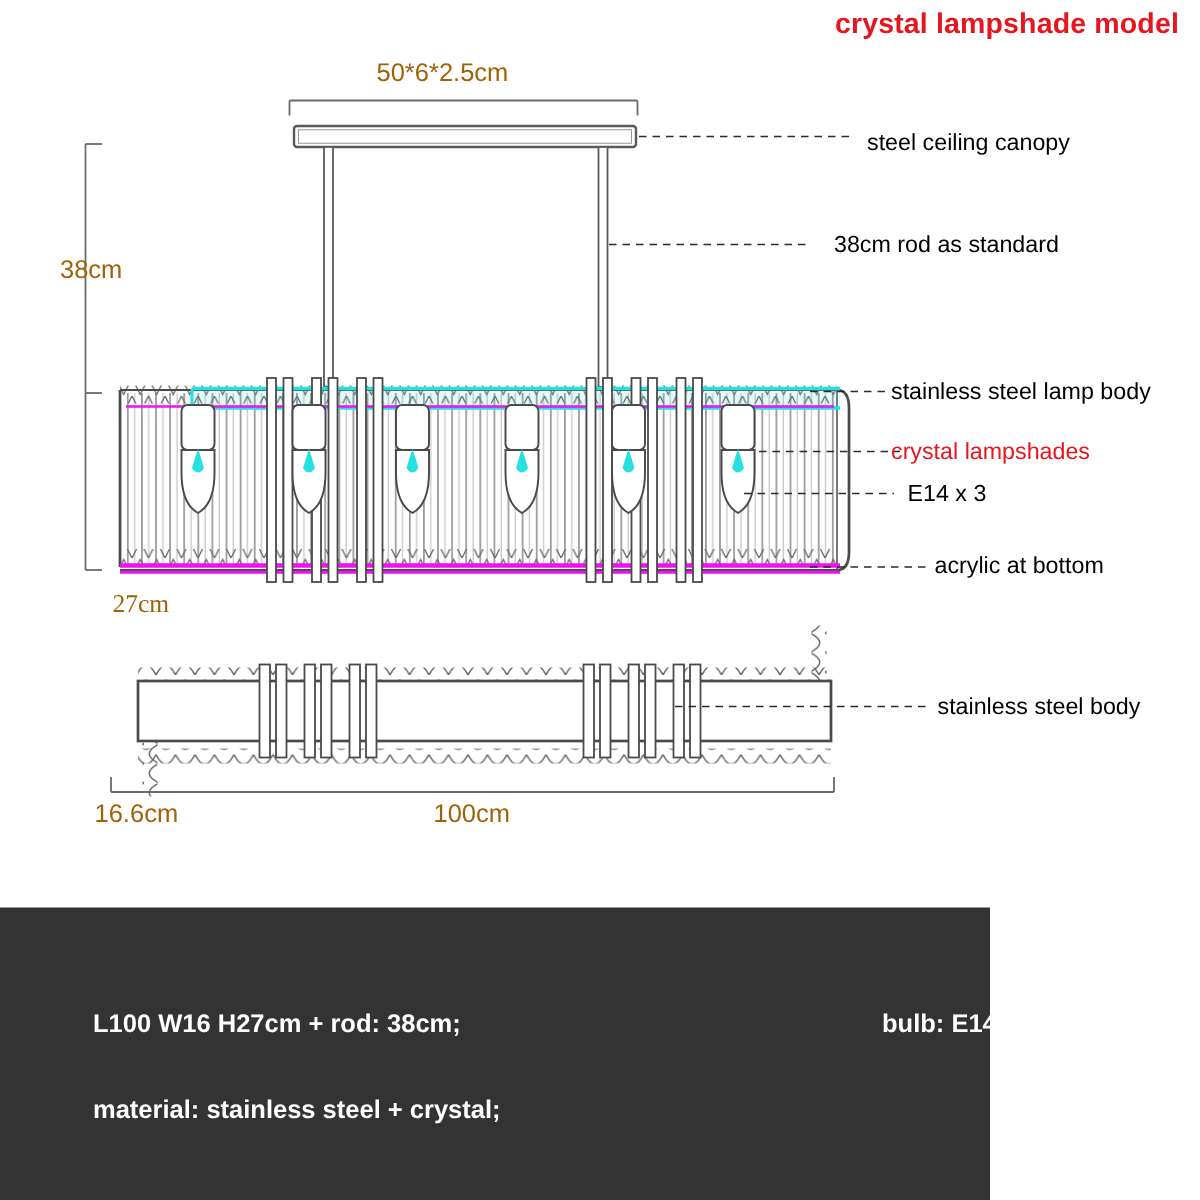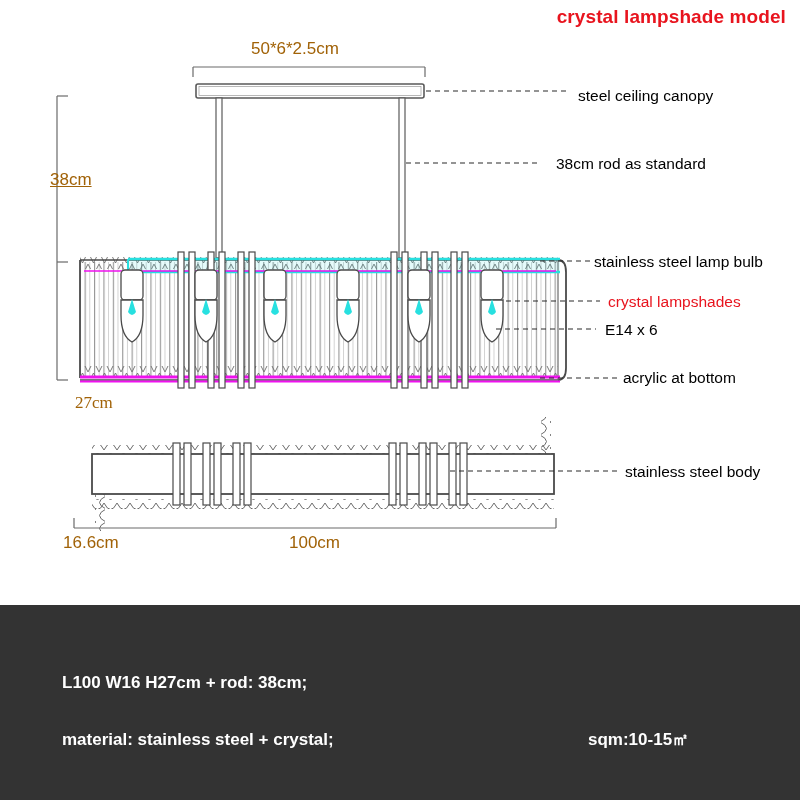--- a/index.html
+++ b/index.html
@@ -43,21 +43,21 @@
     font-size:17px;
     color:#a16207;
     white-space:nowrap;
     line-height:1;
   }
 
   
   .banner{
     position:absolute;
     left:0; top:605px;
-    width:800px; height:195px;
+    width:660px; height:195px;
     background:#333333;
   }
   .banner-row{
     position:absolute;
     left:0; width:800px;
     height:26px;
   }
   .banner-row.r1{top:65px;}
   .banner-row.r2{top:122px;}
   .banner-cell{
@@ -250,36 +250,36 @@
       <line x1="406" y1="163" x2="540" y2="163"></line>
       <line x1="540" y1="261" x2="592" y2="261"></line>
       <line x1="506" y1="301" x2="600" y2="301"></line>
       <line x1="496" y1="329" x2="596" y2="329"></line>
       <line x1="540" y1="378" x2="618" y2="378"></line>
       <line x1="450" y1="471" x2="618" y2="471"></line>
     </g>
   </svg>
 
   <div class="dim" style="left:251px; top:40px;">50*6*2.5cm</div>
-  <div class="dim" style="left:50px;  top:171px;text-decoration:underline;">38cm</div>
+  <div class="dim" style="left:40px;  top:171px;">38cm</div>
   <div class="dim" style="left:75px;  top:394px;font-family:Liberation Serif, serif;">27cm</div>
   <div class="dim" style="left:63px;  top:534px;">16.6cm</div>
   <div class="dim" style="left:289px; top:534px;">100cm</div>
 
   <div class="callout" style="left:578px; top:88px;">steel ceiling canopy</div>
   <div class="callout" style="left:556px; top:156px;">38cm rod as standard</div>
-  <div class="callout" style="left:594px; top:254px;">stainless steel lamp bulb</div>
-  <div class="callout red" style="left:608px; top:294px;">crystal lampshades</div>
-  <div class="callout" style="left:605px; top:322px;">E14 x 6</div>
+  <div class="callout" style="left:594px; top:254px;">stainless steel lamp body</div>
+  <div class="callout red" style="left:594px; top:294px;">crystal lampshades</div>
+  <div class="callout" style="left:605px; top:322px;">E14 x 3</div>
   <div class="callout" style="left:623px; top:370px;">acrylic at bottom</div>
   <div class="callout" style="left:625px; top:464px;">stainless steel body</div>
 
   <div class="banner">
     <div class="banner-row r1">
       <div class="banner-cell left">L100 W16 H27cm + rod: 38cm;</div>
+      <div class="banner-cell right">bulb: E14 x 6;</div>
     </div>
     <div class="banner-row r2">
       <div class="banner-cell left">material: stainless steel + crystal;</div>
-      <div class="banner-cell right">sqm:10-15㎡</div>
     </div>
   </div>
 
 </div>
 
 </body></html>

